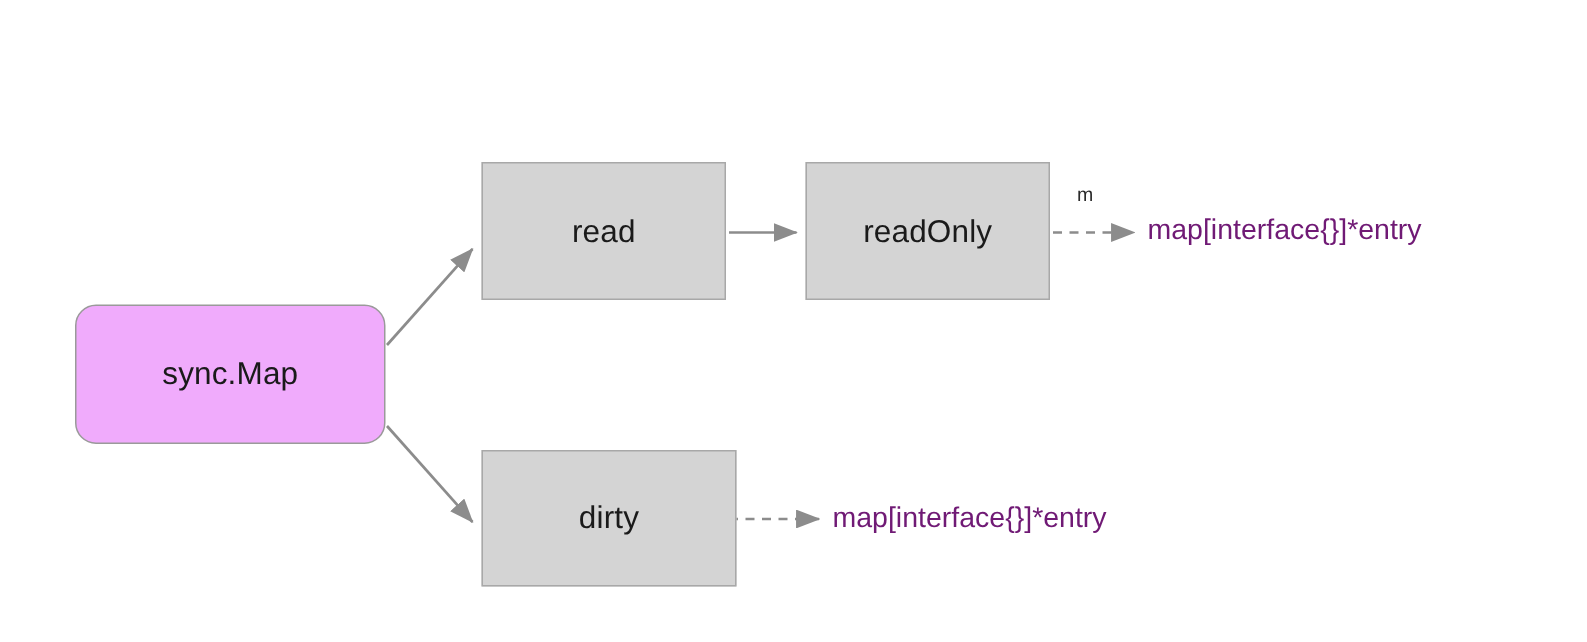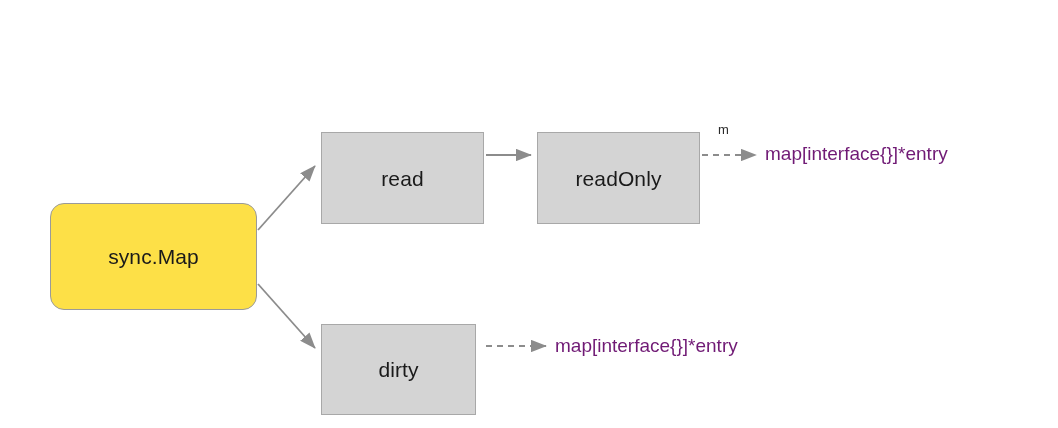--- a/index.html
+++ b/index.html
@@ -34,46 +34,45 @@
     justify-content: center;
     color: #1a1a1a;
     font-size: 21px;
     line-height: 1;
     letter-spacing: 0.1px;
   }
   .node-root {
     left: 50px;
     top: 203px;
     width: 207px;
-    height: 107px;
-    background: #fde047;
+    height: 93px;
+    background: #f0abfc;
     border: 1.6px solid #9a9a9a;
     border-radius: 14px;
   }
   .node-box {
     background: #d4d4d4;
     border: 1.4px solid #a8a8a8;
-    margin-top: 24px;
   }
   .node-read {
     left: 321px;
     top: 108px;
     width: 163px;
     height: 92px;
   }
   .node-readonly {
     left: 537px;
     top: 108px;
     width: 163px;
     height: 92px;
   }
   .node-dirty {
     left: 321px;
     top: 300px;
-    width: 155px;
+    width: 170px;
     height: 91px;
   }
   .type-label {
     position: absolute;
     color: #701a75;
     font-size: 19px;
     line-height: 1;
     white-space: nowrap;
   }
   .type-read {

